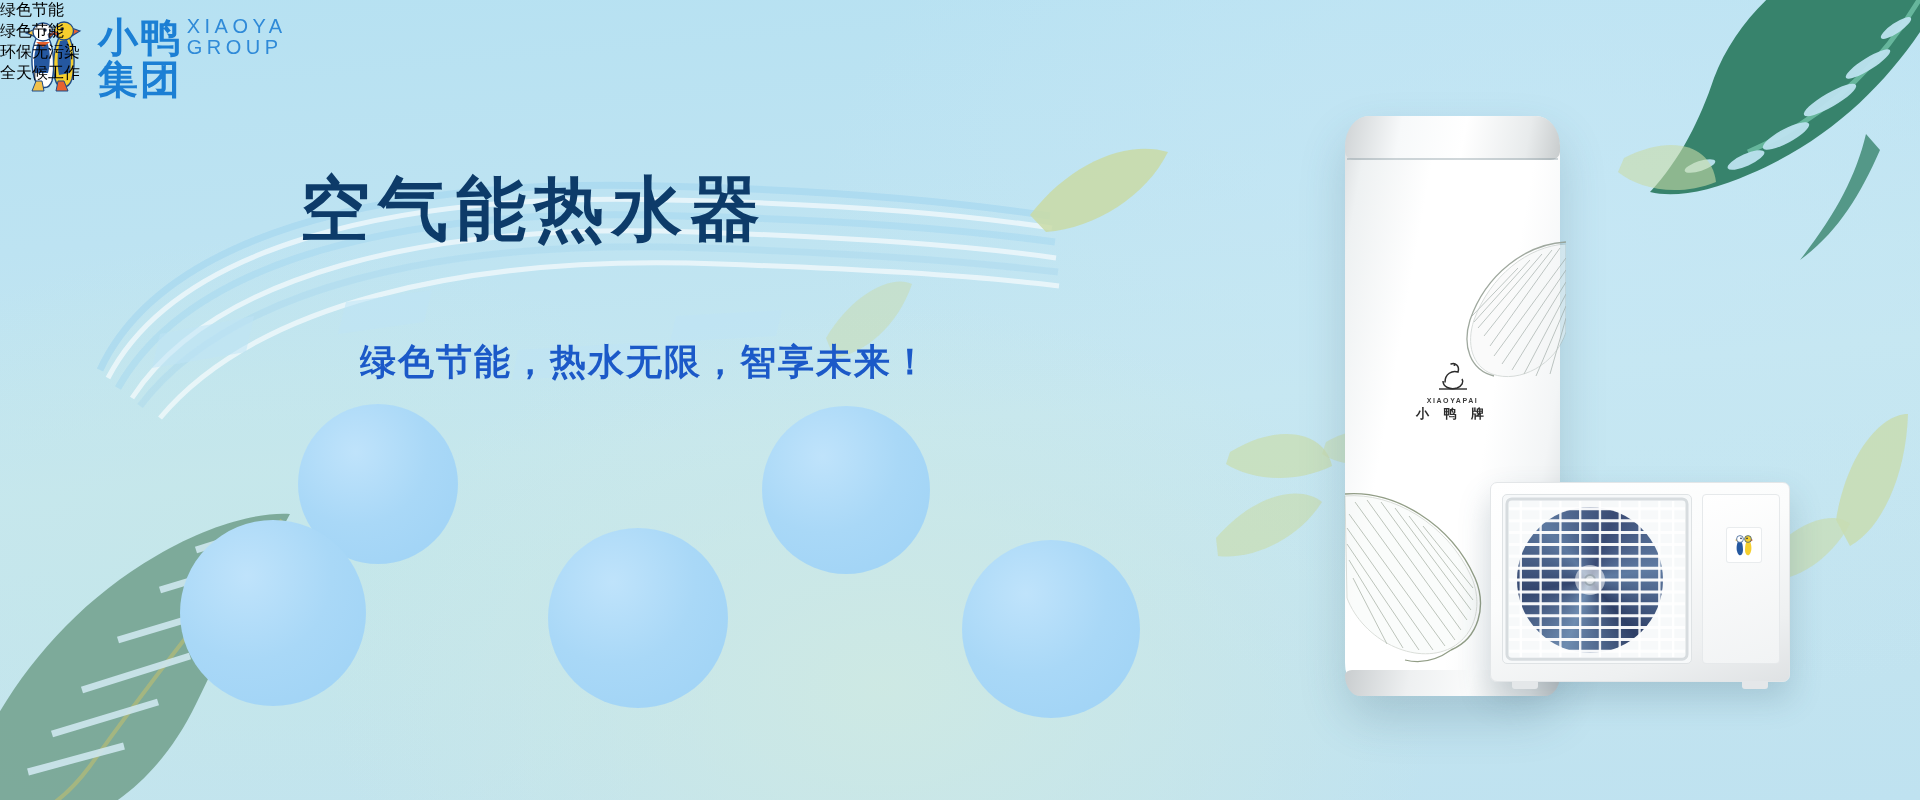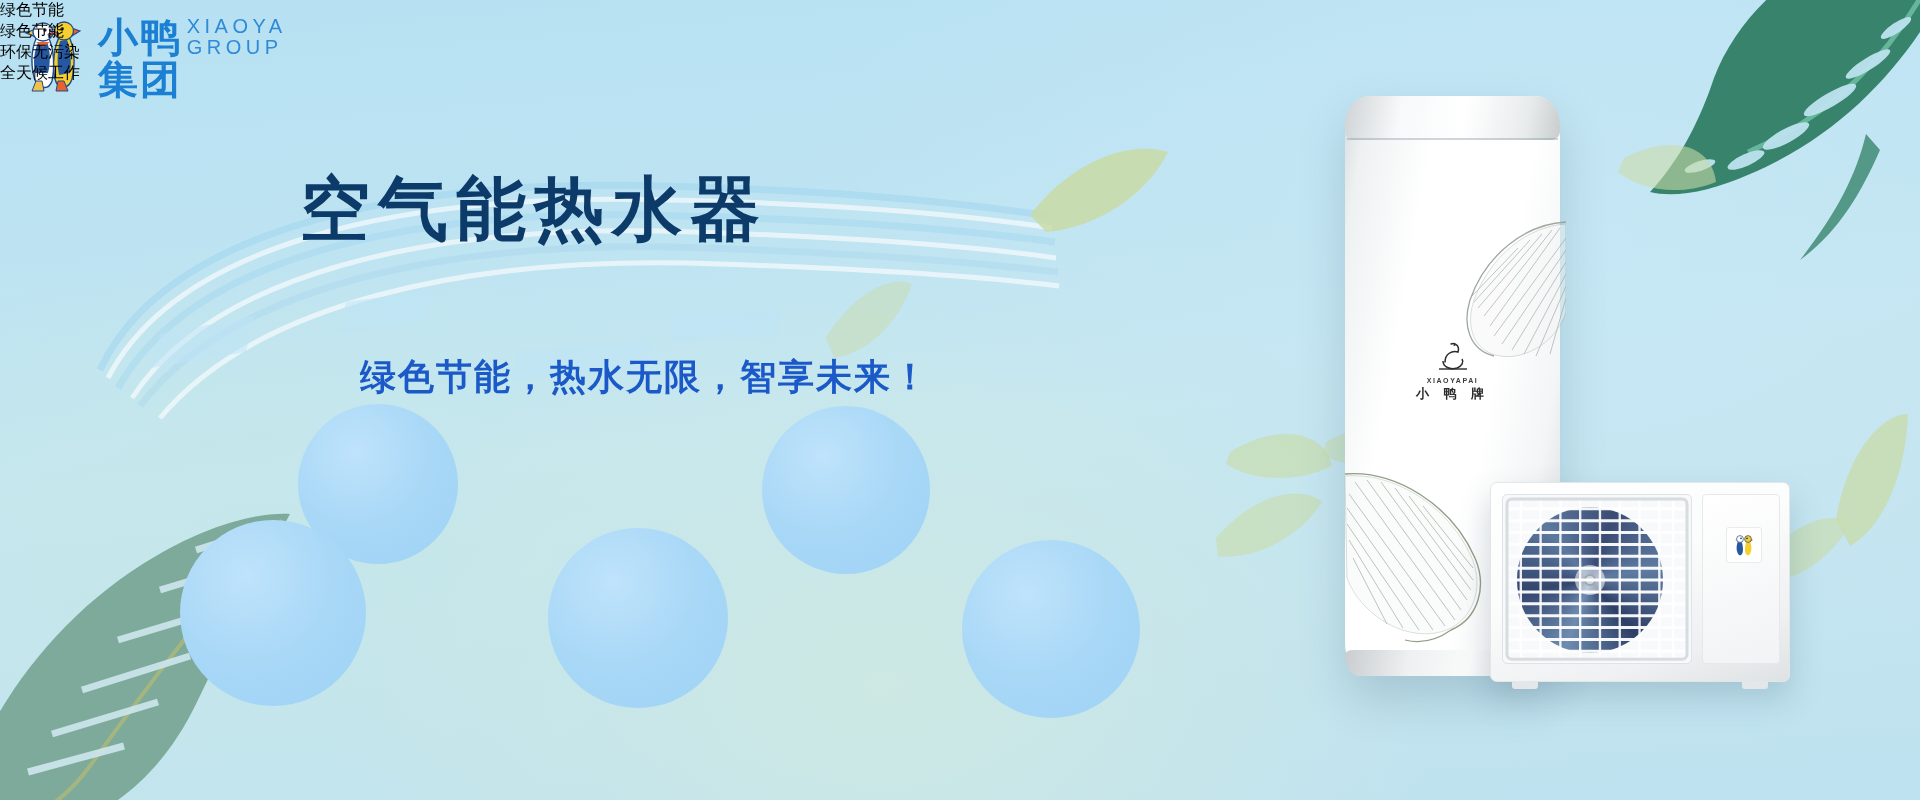--- a/index.html
+++ b/index.html
@@ -37,32 +37,31 @@
     font-size:70px;line-height:1.05;font-weight:bold;color:#0d3b69;
     letter-spacing:8px;white-space:nowrap;
     font-family:"DejaVu Sans","Liberation Sans",sans-serif;
     margin-top:8px;
   }
   #subtitle{
     position:absolute;left:360px;top:340px;
     font-size:36px;line-height:1.2;font-weight:bold;color:#1b59c8;
     letter-spacing:2px;white-space:nowrap;
     font-family:"DejaVu Sans","Liberation Sans",sans-serif;
-    margin-top:15px;
   }
 
   
   .bubble{
     position:absolute;border-radius:50%;
     display:flex;align-items:center;justify-content:center;
     background:radial-gradient(circle at 36% 30%, #bfe3fb 0%, #a9d8f7 48%, #9ed2f5 100%);
   }
 
   
-  #tank{position:absolute;left:1345px;top:96px;width:215px;height:580px;}
+  #tank{position:absolute;left:1345px;top:116px;width:215px;height:580px;}
   #tank .body{
     position:absolute;inset:0;border-radius:24px/34px;
     background:linear-gradient(100deg,#d9dcde 0%,#eef1f2 8%,#ffffff 30%,#ffffff 62%,#f3f5f6 82%,#d3d7d9 100%);
     box-shadow:0 22px 46px rgba(60,90,110,.22);
   }
   #tank .top{
     position:absolute;left:0;right:0;top:0;height:44px;border-radius:24px 24px 10px 10px/30px 30px 8px 8px;
     background:linear-gradient(100deg,#cfd3d5,#f7f9fa 26%,#ffffff 55%,#e8ebec 84%,#c8cccd);
   }
   #tank .seam{position:absolute;left:2px;right:2px;top:42px;height:2px;background:rgba(120,140,150,.35);}

